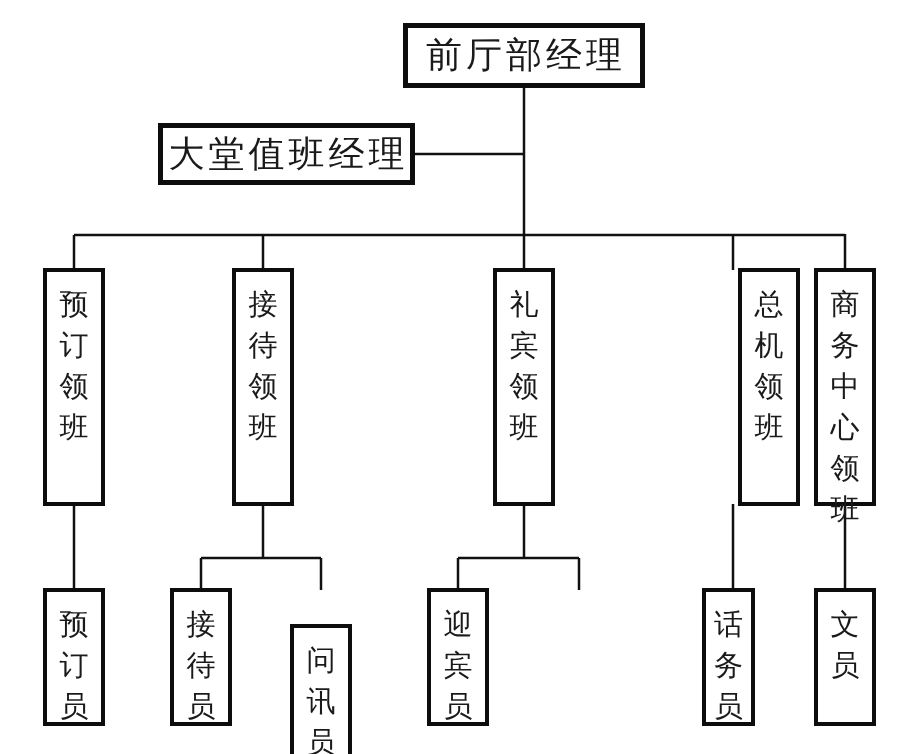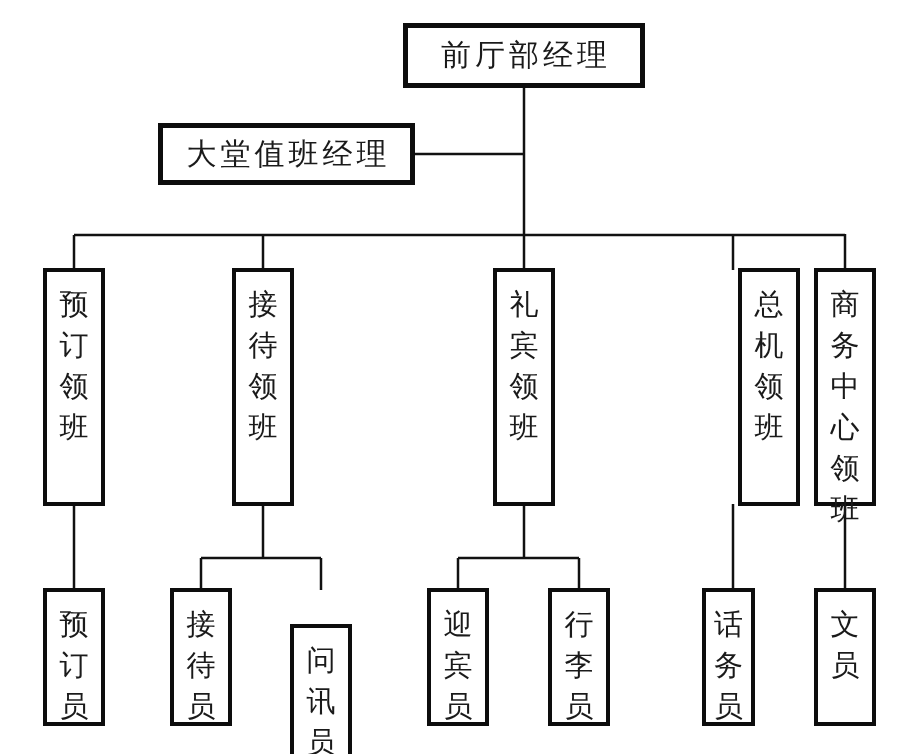--- a/index.html
+++ b/index.html
@@ -27,21 +27,21 @@
     position: absolute;
     box-sizing: border-box;
     background: #ffffff;
     border: 4px solid #0d0d0d;
     display: flex;
     justify-content: center;
   }
   
   .h-node {
     align-items: center;
-    font-size: 30px;
+    font-size: 36px;
     letter-spacing: 4px;
     white-space: nowrap;
     border-width: 5px;
   }
   .h-node .lbl { text-indent: 4px; }
   
   .v-node {
     align-items: flex-start;
     font-size: 29px;
     line-height: 41px;
@@ -134,23 +134,20 @@
   </div>
   <div class="node v-node pos-b2">
     <span class="lbl">接待员</span>
   </div>
   <div class="node v-node pos-b3">
     <span class="lbl">问讯员</span>
   </div>
   <div class="node v-node pos-b4">
     <span class="lbl">迎宾员</span>
   </div>
-  <div class="node v-node pos-b5">
-    <span class="lbl">行李员</span>
-  </div>
   <div class="node v-node pos-b6">
     <span class="lbl">话务员</span>
   </div>
   <div class="node v-node pos-b7">
     <span class="lbl">文员</span>
   </div>
 
 </div>
 
 </body></html>

